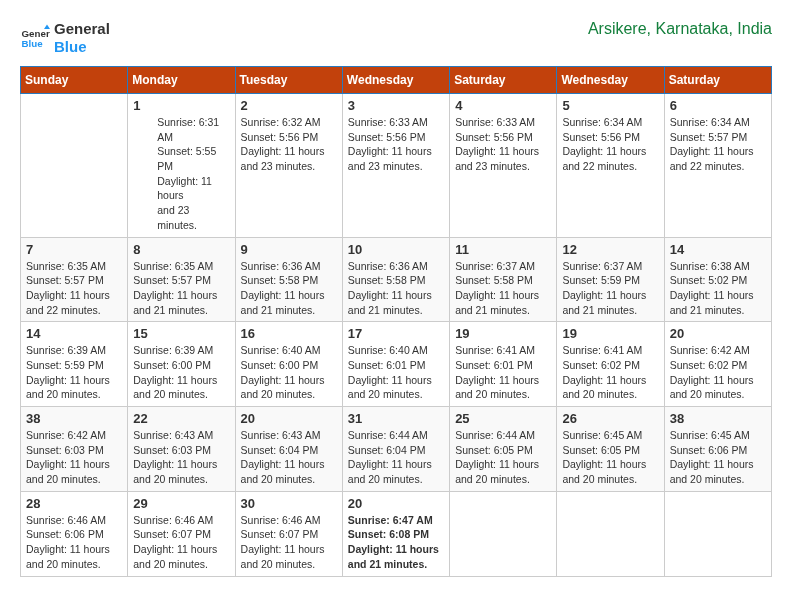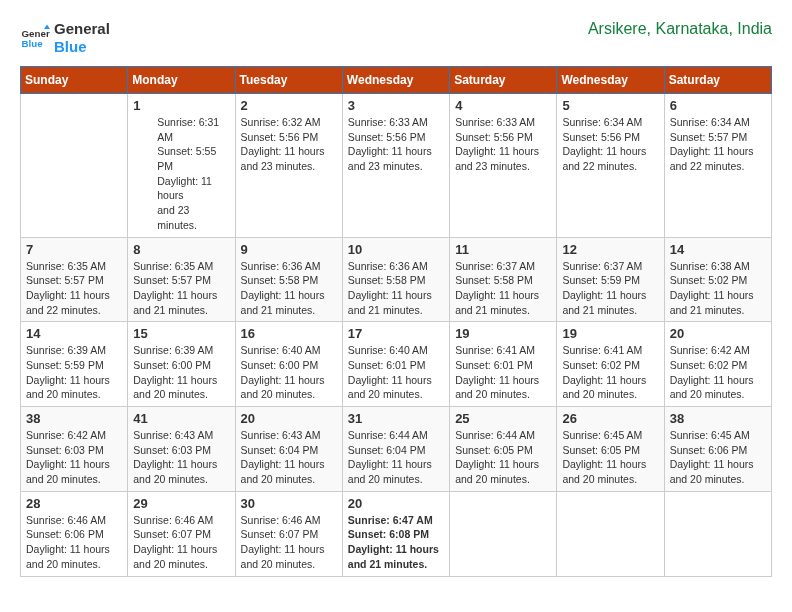--- a/index.html
+++ b/index.html
@@ -262,21 +262,21 @@
       </tr>
       <tr>
         <td>
           <span class="day-num">38</span>
           <div class="day-info" style="white-space: pre-line;">Sunrise: 6:42 AM
 Sunset: 6:03 PM
 Daylight: 11 hours
 and 20 minutes.</div>
         </td>
         <td>
-          <span class="day-num">41</span>
+          <span class="day-num">22</span>
           <div class="day-info" style="white-space: pre-line;">Sunrise: 6:43 AM
 Sunset: 6:03 PM
 Daylight: 11 hours
 and 20 minutes.</div>
         </td>
         <td>
           <span class="day-num">20</span>
           <div class="day-info" style="white-space: pre-line;">Sunrise: 6:43 AM
 Sunset: 6:04 PM
 Daylight: 11 hours

